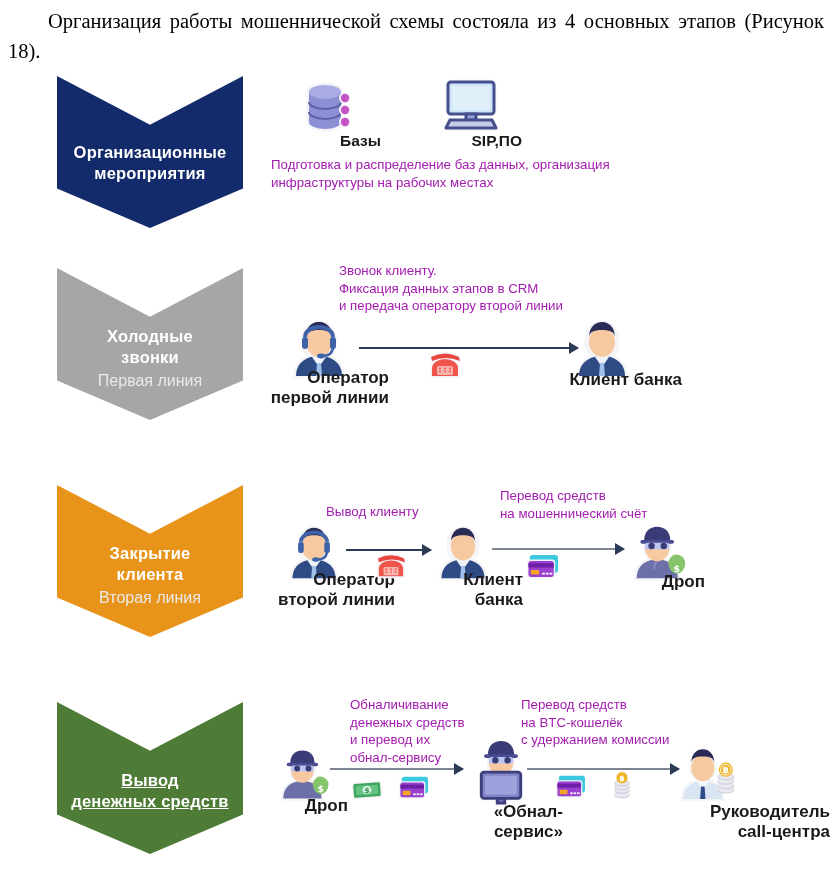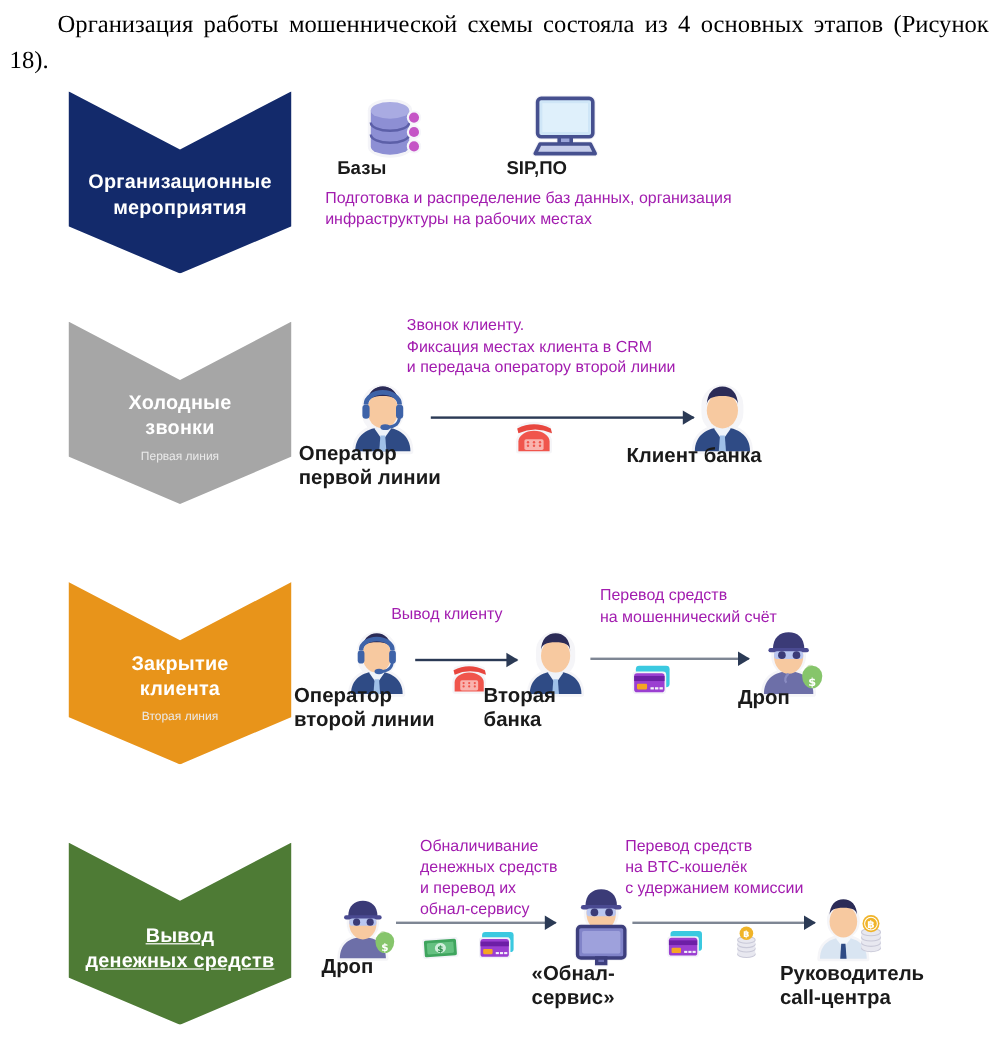--- a/index.html
+++ b/index.html
@@ -27,32 +27,32 @@
   }
   .chev-label{
     position:absolute;left:0;width:186px;
     text-align:center;color:#ffffff;
     font-weight:bold;font-size:16.5px;line-height:21px;
     letter-spacing:.2px;
   }
   .chev-sub{
     position:absolute;left:0;width:186px;
     text-align:center;color:#eaeaea;
-    font-weight:normal;font-size:10px;line-height:19px;
+    font-weight:normal;font-size:16px;line-height:19px;
   }
 
   
   .note{
     position:absolute;color:#a21caf;
     font-size:13.3px;line-height:17.5px;white-space:pre-line;
   }
   .cap{
     position:absolute;color:#1a1a1a;
     font-weight:bold;font-size:17px;line-height:20px;
-    text-align:left;white-space:pre-line;
+    text-align:right;white-space:pre-line;
   }
   .cap.small{font-size:15.5px;line-height:18px;}
 
   
   .arrow{position:absolute;height:2px;background:#2b3a55;}
   .arrow.gray{background:#7e8694;}
   .arrow:after{
     content:"";position:absolute;right:-1px;top:50%;
     transform:translateY(-50%);
     border-left:10px solid #2b3a55;
@@ -116,21 +116,21 @@
 инфраструктуры на рабочих местах</div>
 
 <div class="stage" style="left:57px;top:268px;">
   <div class="chev" style="background:#A6A6A6;"></div>
   <div class="chev-label" style="top:58px;white-space:pre-line;">Холодные
 звонки</div>
   <div class="chev-sub" style="top:103px;">Первая линия</div>
 </div>
 
 <div class="note" style="left:339px;top:262px;width:380px;">Звонок клиенту.
-Фиксация местах клиента в CRM
+Фиксация данных этапов в CRM
 и передача оператору второй линии</div>
 
 <div class="ico" style="left:288px;top:318px;">
   <svg width="62" height="62" viewBox="0 0 62 62">
     <g stroke="#f5f5f8" stroke-width="5" fill="none" stroke-linejoin="round">
       <path d="M31 5 a15 15 0 0 1 15 15 v6 a15 15 0 0 1 -30 0 v-6 a15 15 0 0 1 15 -15 z"></path>
       <path d="M8 58 c0-13 10-20 23-20 c13 0 23 7 23 20 z"></path>
     </g>
     <path d="M8 58 c0-13 10-20 23-20 c13 0 23 7 23 20 z" fill="#2f4b85"></path>
     <path d="M24 39 l7 10 l7-10 l-4-2 h-6 z" fill="#eef3fa"></path>
@@ -244,21 +244,21 @@
       <path d="M31 5 a15 15 0 0 1 15 15 v6 a15 15 0 0 1 -30 0 v-6 a15 15 0 0 1 15 -15 z"></path>
       <path d="M8 58 c0-13 10-20 23-20 c13 0 23 7 23 20 z"></path>
     </g>
     <path d="M8 58 c0-13 10-20 23-20 c13 0 23 7 23 20 z" fill="#2f4b85"></path>
     <path d="M24 39 l7 10 l7-10 l-4-2 h-6 z" fill="#eef3fa"></path>
     <path d="M29 45 h4 l1 13 h-6 z" fill="#9fc0e8"></path>
     <ellipse cx="31" cy="24" rx="13" ry="15" fill="#f7c9a0"></ellipse>
     <path d="M18 20 c0-11 6-16 13-16 c7 0 13 5 13 16 c0-6-5-8-13-8 c-8 0-13 2-13 8 z" fill="#2b2b57"></path>
   </svg>
 </div>
-<div class="cap" style="left:403px;top:570px;width:120px;">Вторая
+<div class="cap" style="left:403px;top:570px;width:120px;">Клиент
 банка</div>
 
 <div class="arrow gray" style="left:492px;top:548px;width:132px;"></div>
 <div class="ico" style="left:525px;top:553px;">
   <svg width="36" height="30" viewBox="0 0 38 32">
     <rect x="5" y="2" width="30" height="19" rx="3" fill="#3bc9e0"></rect>
     <rect x="2" y="7" width="30" height="20" rx="3" fill="#f3f3f8"></rect>
     <rect x="3.5" y="8.5" width="27" height="17" rx="2.5" fill="#9b3fd1"></rect>
     <rect x="3.5" y="11" width="27" height="4.5" fill="#6d1fa6"></rect>
     <rect x="6" y="18" width="9" height="5" rx="1" fill="#f5a623"></rect>

